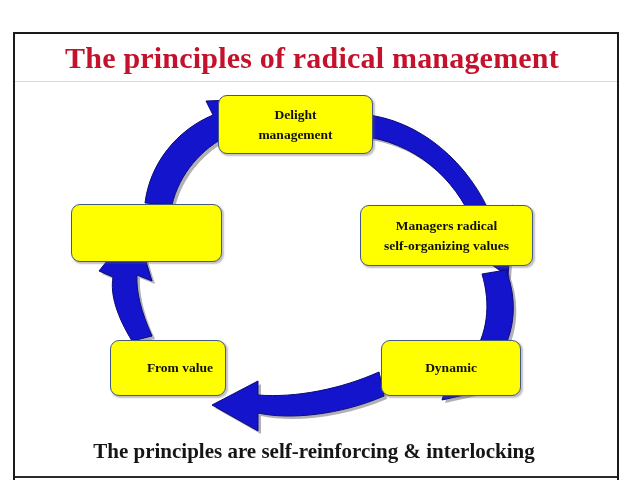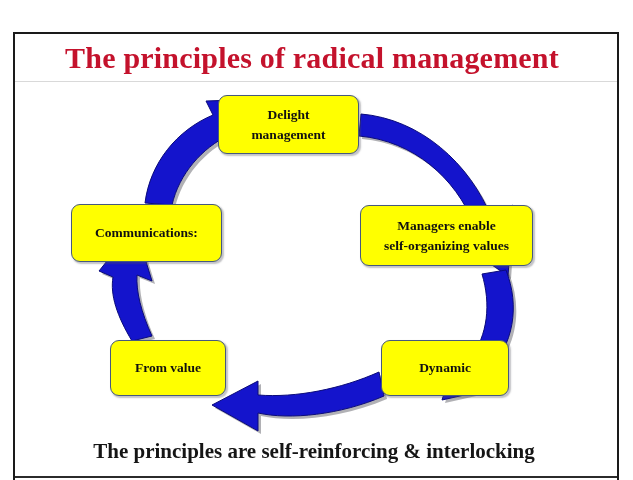--- a/index.html
+++ b/index.html
@@ -86,24 +86,24 @@
     font-family: "Liberation Serif", serif;
     font-weight: bold;
     font-size: 13.5px;
     line-height: 1.42;
     color: #111111;
     z-index: 3;
     box-shadow: 1.5px 1.5px 1.5px rgba(80,80,90,0.35);
   }
   .node span { display: block; padding: 0 6px; }
 
-  #node-delight      { left: 218px; top: 72px;  width: 141px; height: 59px; }
+  #node-delight      { left: 218px; top: 72px;  width: 155px; height: 59px; }
   #node-managers     { left: 360px; top: 182px; width: 173px; height: 61px; }
-  #node-dynamic      { left: 381px; top: 317px; width: 128px; height: 56px; }
-  #node-values       { left: 110px; top: 317px; width: 116px; height: 56px; }
+  #node-dynamic      { left: 381px; top: 317px; width: 140px; height: 56px; }
+  #node-values       { left: 110px; top: 317px; width: 116px; height: 56px; justify-content: flex-end; }
   #node-comms        { left: 71px;  top: 181px; width: 151px; height: 58px; }
 
   #arrows {
     position: absolute;
     left: 0; top: 0;
     width: 633px; height: 480px;
     z-index: 2;
     pointer-events: none;
   }
   .arrow-shape {
@@ -217,39 +217,38 @@
 
   <div id="node-delight" class="node">
     <span>
       <span>Delight</span>
       <span>management</span>
     </span>
   </div>
 
   <div id="node-managers" class="node">
     <span>
-      <span>Managers enable</span>
+      <span>Managers radical</span>
       <span>self-organizing values</span>
     </span>
   </div>
 
   <div id="node-dynamic" class="node">
     <span>
       <span>Dynamic</span>
     </span>
   </div>
 
   <div id="node-values" class="node">
     <span>
       <span>From value</span>
     </span>
   </div>
 
   <div id="node-comms" class="node">
     <span>
-      <span>Communications:</span>
     </span>
   </div>
 
   <div id="footer">The principles are self-reinforcing &amp; interlocking</div>
   <div id="footer-rule"></div>
 
 </div>
 
 </body></html>

